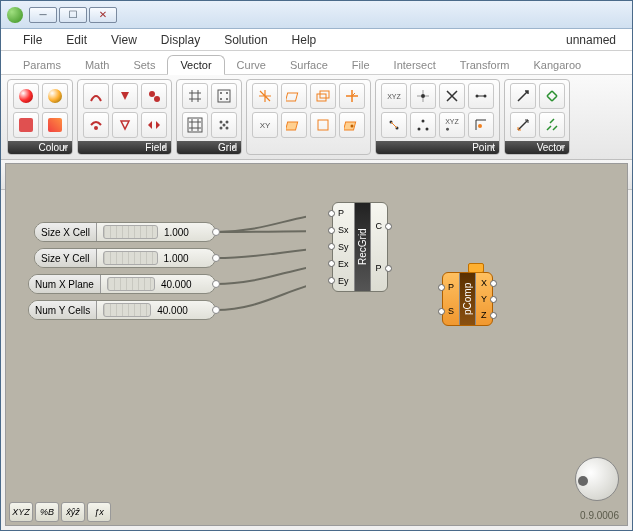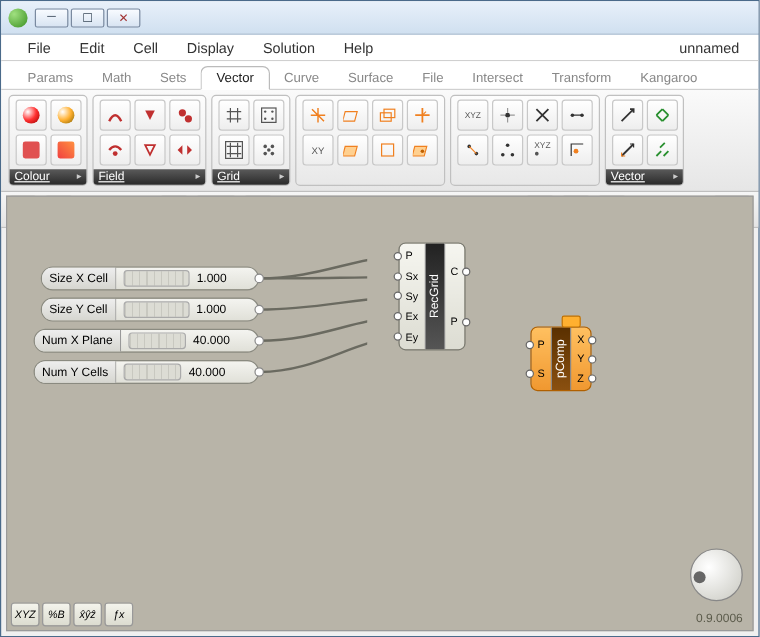--- a/index.html
+++ b/index.html
@@ -21,21 +21,21 @@
 
   
   .tabbar { height:24px; background:#fff; display:flex; align-items:flex-end; padding:0 10px; font-size:11px; color:#888; border-bottom:1px solid #d0d0d0;}
   .tabitem { padding:3px 12px; cursor:pointer;text-align:right; }
   .tabitem.active { color:#222; background:#fff; border:1px solid #bbb; border-bottom:1px solid #fff; border-radius:6px 6px 0 0; position:relative; top:1px;}
 
   
   .ribbon { background:linear-gradient(#fafafa,#e6e6e6); border-bottom:1px solid #bfbfbf; padding:4px 6px; display:flex; gap:4px;}
   .panel { border:1px solid #c0c0c0; border-radius:4px; background:linear-gradient(#fdfdfd,#e8e8e8); display:flex; flex-direction:column;}
   .panel-body { display:flex; flex-wrap:wrap; padding:3px; gap:3px; justify-content:center;}
-  .panel-label { font-size:10px; color:#fff; background:linear-gradient(#5a5a5a,#2a2a2a); text-align:left; padding:1px 4px; border-radius:0 0 3px 3px; position:relative;text-decoration:underline;}
+  .panel-label { font-size:10px; color:#fff; background:linear-gradient(#5a5a5a,#2a2a2a); text-align:right; padding:1px 4px; border-radius:0 0 3px 3px; position:relative;}
   .panel-label::after { content:"▸"; position:absolute; right:4px; font-size:8px; color:#ccc;}
   .toolbtn { width:26px; height:26px; border:1px solid #c8c8c8; border-radius:3px; background:linear-gradient(#fff,#eee); display:flex; align-items:center; justify-content:center; cursor:pointer;}
   .toolbtn svg, .toolbtn span { pointer-events:none; }
 
   
   .toolbar2 { height:30px; background:linear-gradient(#f6f6f6,#e4e4e4); border-bottom:1px solid #c0c0c0; display:flex; align-items:center; padding:0 6px; gap:6px; font-size:12px;}
   .tbtn { width:24px; height:24px; border:1px solid #c8c8c8; border-radius:3px; background:linear-gradient(#fff,#eee); display:flex; align-items:center; justify-content:center; cursor:pointer;}
   .zoom-box { width:60px; height:20px; border:1px solid #bbb; background:#fff; display:flex; align-items:center; padding:0 4px; font-size:11px;}
   .zoom-box::after { content:"▾"; margin-left:auto; font-size:9px; color:#555;}
   .spacer { flex:1; }
@@ -85,21 +85,21 @@
     <div class="winbtns">
       <div class="winbtn">─</div>
       <div class="winbtn">☐</div>
       <div class="winbtn close">✕</div>
     </div>
   </div>
 
   <div class="menubar">
     <div class="menuitem">File</div>
     <div class="menuitem">Edit</div>
-    <div class="menuitem">Cell</div>
+    <div class="menuitem">View</div>
     <div class="menuitem">Display</div>
     <div class="menuitem">Solution</div>
     <div class="menuitem">Help</div>
     <div class="docname">unnamed</div>
   </div>
 
   <div class="tabbar">
     <div class="tabitem">Params</div>
     <div class="tabitem">Math</div>
     <div class="tabitem">Sets</div>
@@ -286,20 +286,21 @@
         <div class="toolbtn">
             <span style="font-size:7px;color:#555">XYZ<br>●</span>
           </div>
         <div class="toolbtn">
             <svg width="16" height="16">
               <path d="M3 13V3h10" stroke="#333" fill="none"></path>
               <circle cx="7" cy="9" r="2" fill="#f08020"></circle>
             </svg>
           </div>
       </div>
+      <div class="panel-label">Point</div>
     </div>
     <div class="panel" style="width:66px">
       <div class="panel-body">
         <div class="toolbtn">
             <svg width="16" height="16">
               <path d="M3 13L13 3M10 3h3v3" stroke="#333" fill="none" stroke-width="1.5"></path>
             </svg>
           </div>
         <div class="toolbtn">
             <svg width="16" height="16">

